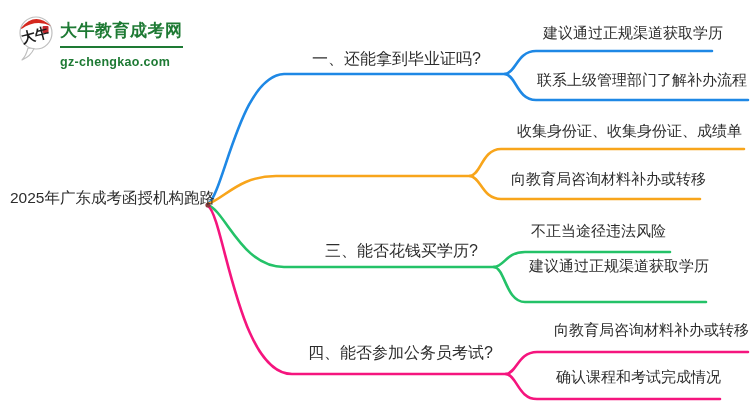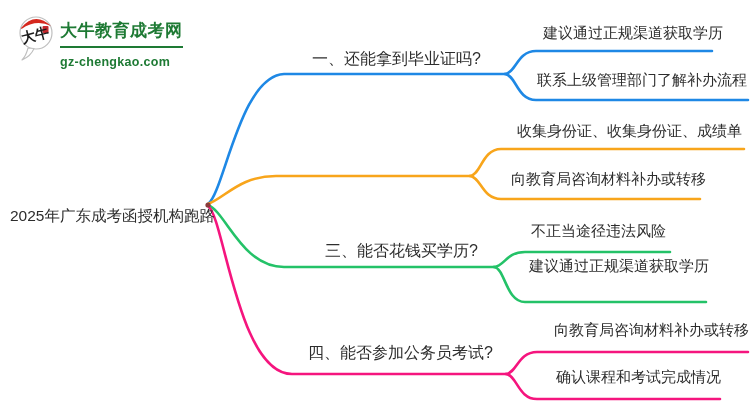--- a/index.html
+++ b/index.html
@@ -89,21 +89,21 @@
       <path d="M5,15 Q19,-2 35,13 Q20,6 5.5,16 Z" fill="#D5281E"></path>
       <rect x="26.5" y="13" width="6" height="7" rx="1" fill="#C2272D"></rect>
       <text x="19" y="27" font-size="14" font-weight="bold" fill="#1a1a1a" text-anchor="middle" transform="rotate(-14 19 22)">大牛</text>
     </svg>
     <div class="logo-text">
       <div class="logo-title">大牛教育成考网</div>
       <div class="logo-domain">gz-chengkao.com</div>
     </div>
   </div>
 
-  <div class="node root-node" style="left:10px; top:206px;">2025年广东成考函授机构跑路</div>
+  <div class="node root-node" style="left:10px; top:188px;">2025年广东成考函授机构跑路</div>
 
   <div class="node branch-node" style="left:312px; top:48px;">一、还能拿到毕业证吗?</div>
   <div class="node branch-node" style="left:325px; top:240px;">三、能否花钱买学历?</div>
   <div class="node branch-node" style="left:308px; top:342px;">四、能否参加公务员考试?</div>
 
   <div class="node leaf-node" style="left:543px; top:23px;">建议通过正规渠道获取学历</div>
   <div class="node leaf-node" style="left:537px; top:70px;">联系上级管理部门了解补办流程</div>
 
   <div class="node leaf-node" style="left:517px; top:121px;">收集身份证、收集身份证、成绩单</div>
   <div class="node leaf-node" style="left:511px; top:169px;">向教育局咨询材料补办或转移</div>

